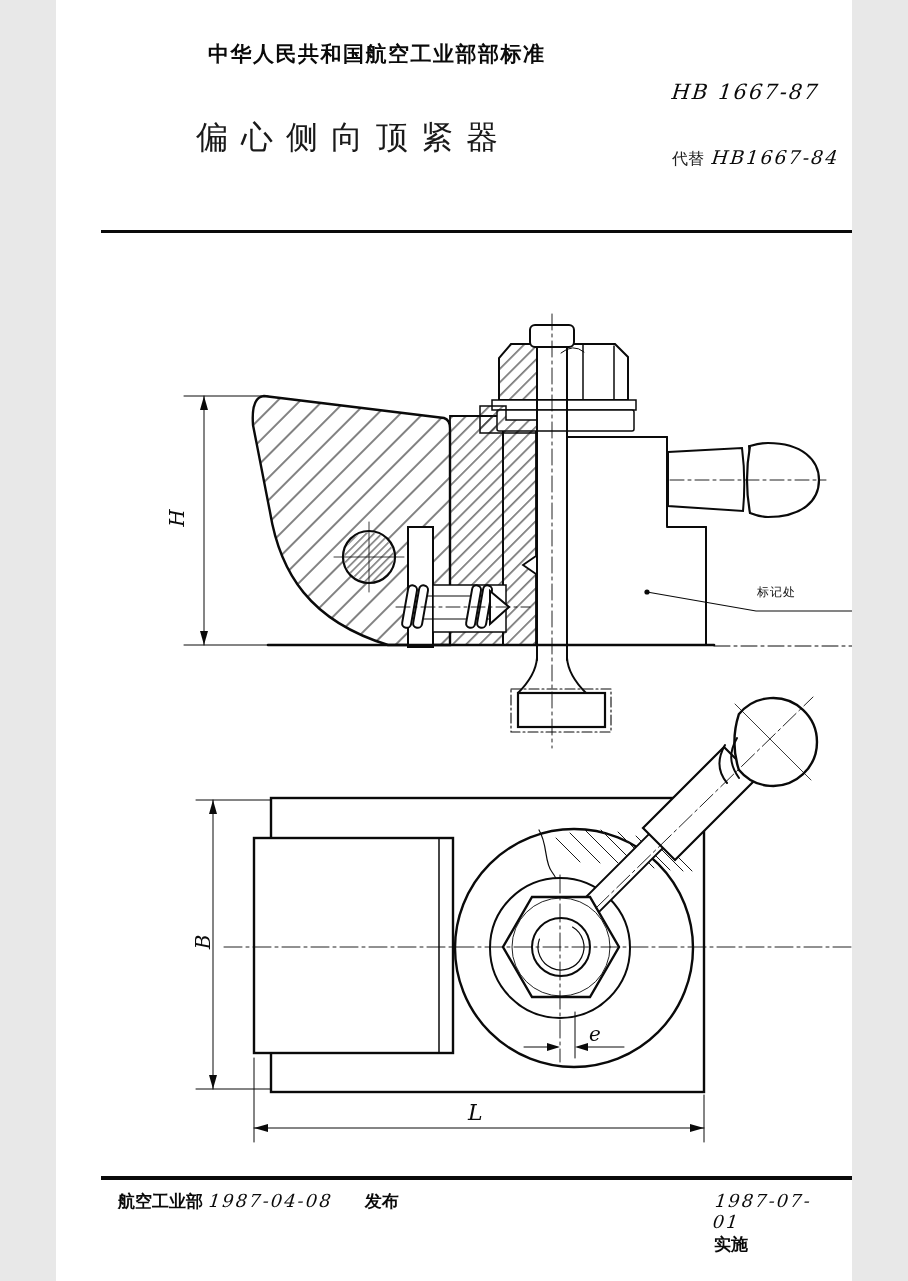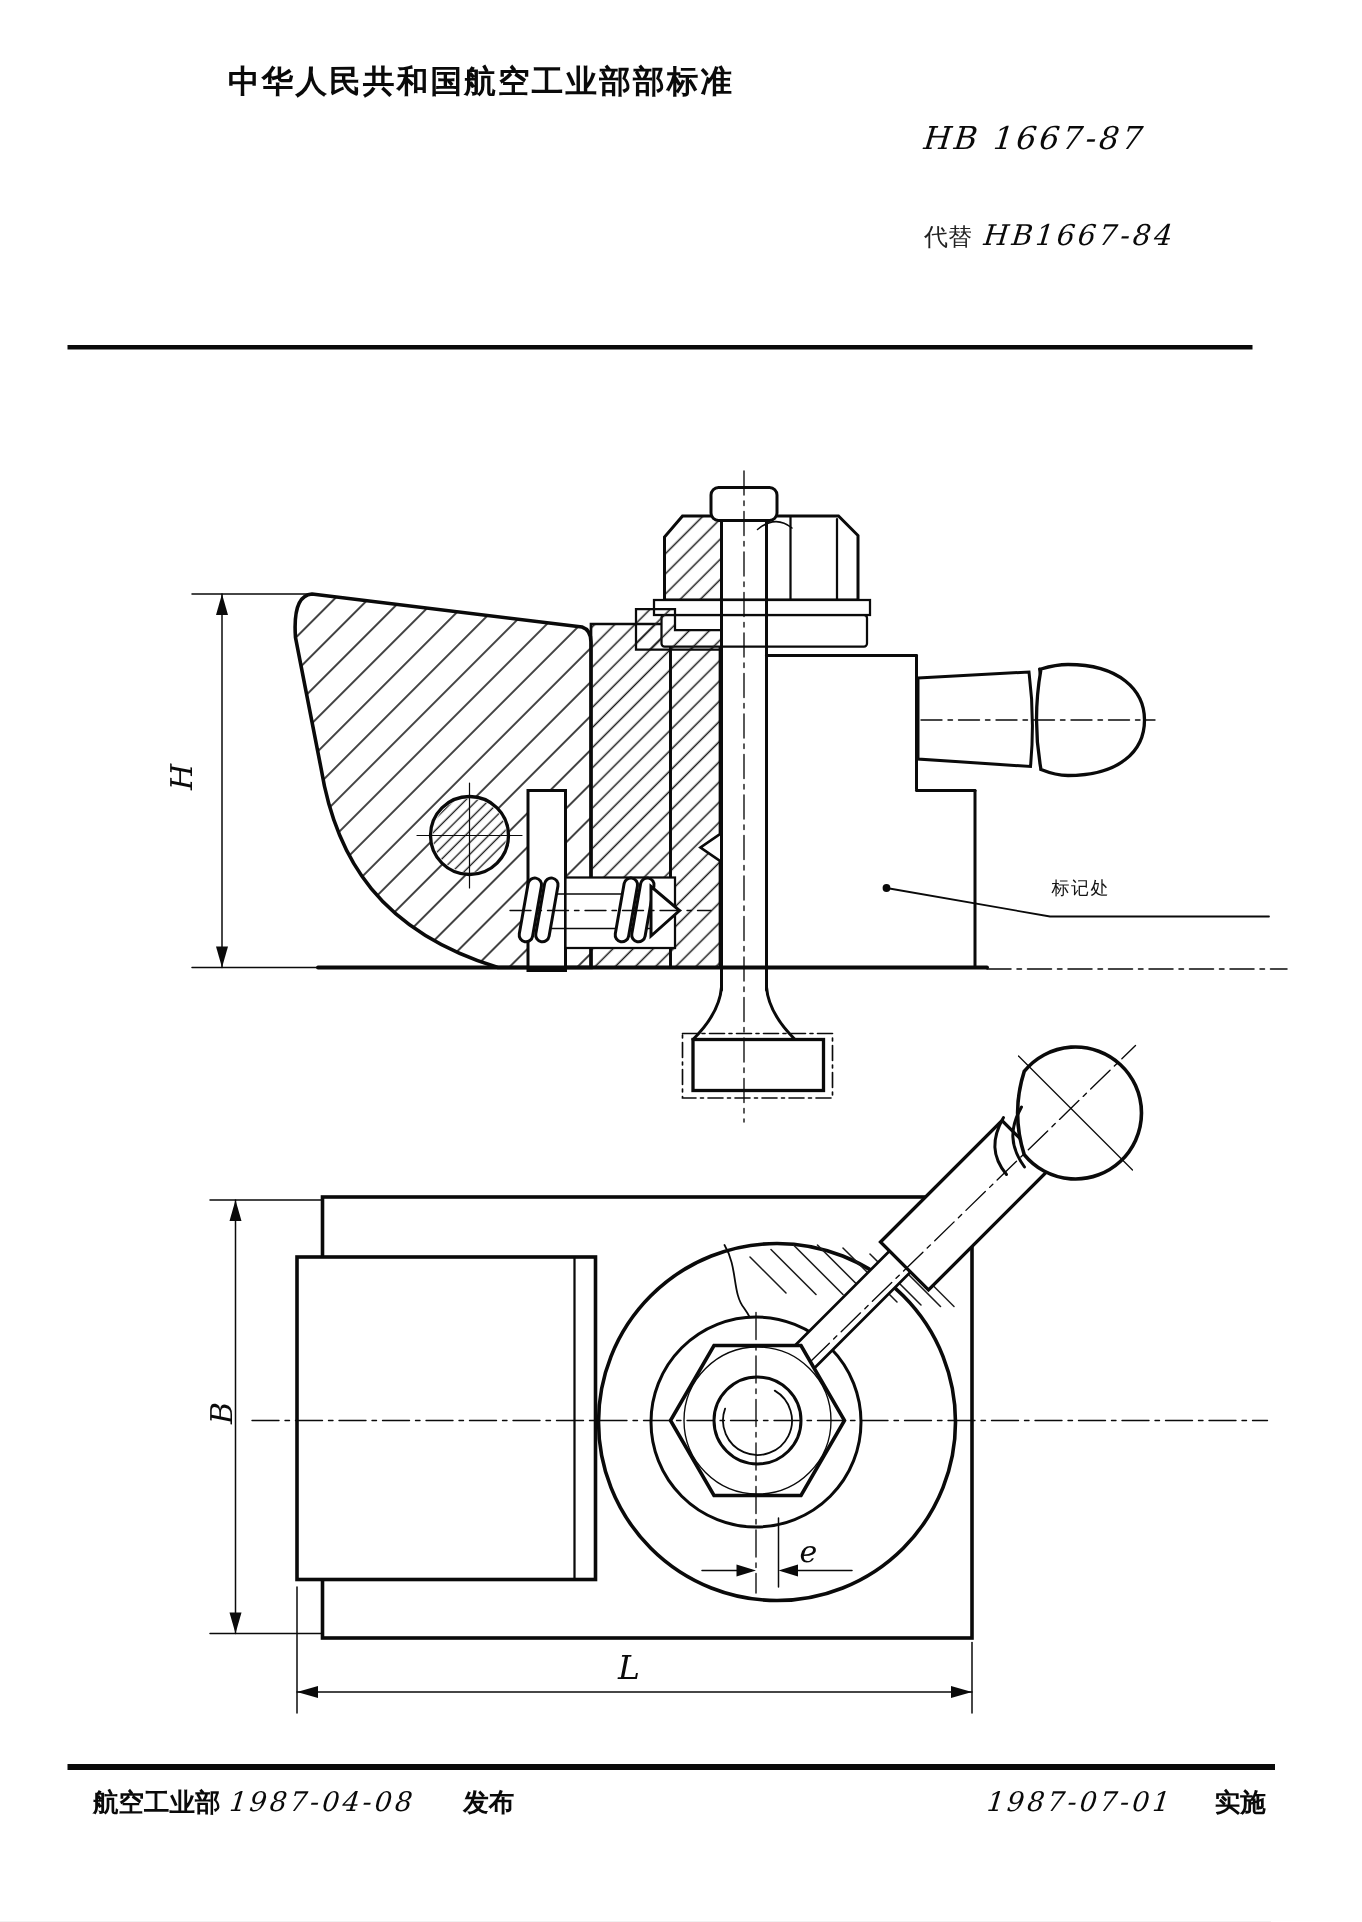--- a/index.html
+++ b/index.html
@@ -1,17 +1,17 @@
 <!DOCTYPE html>
 <html><head>
 <meta charset="utf-8">
 <style>
   html,body{margin:0;padding:0;background:#e8e8e8;}
   .page{
-    position:relative;width:908px;height:1281px;background:#ffffff;
+    position:relative;width:796px;height:1281px;background:#ffffff;
     margin:0 auto;overflow:hidden;color:#111;
     font-family:"Liberation Sans", sans-serif;
   }
   .abs{position:absolute;}
   .cjk-bold{font-weight:bold;color:#0a0a0a;}
   .hand{
     font-family:"DejaVu Serif", serif;font-style:italic;
     letter-spacing:2px;transform:skewX(-6deg);display:inline-block;color:#0a0a0a;
   }
   .header-text{left:152px;top:40px;font-size:21px;letter-spacing:1.5px;}
@@ -230,20 +230,21 @@
         <polygon points="157,800 153,814 161,814" fill="#0a0a0a"></polygon>
         <polygon points="157,1089 153,1075 161,1075" fill="#0a0a0a"></polygon>
       </g>
     </g>
   </svg>
 
   <div class="abs cjk-bold header-text">中华人民共和国航空工业部部标准</div>
 
   <div class="abs std-no"><span class="hand">HB 1667-87</span></div>
 
+  <div class="abs doc-title">偏心侧向顶紧器</div>
 
   <div class="abs replaces"><span>代替</span><span class="hand">HB1667-84</span></div>
 
   <div class="abs rule rule-top"></div>
 
   <div class="abs dim-label rot" style="left:112px;top:508px;">H</div>
   <div class="abs dim-label rot" style="left:140px;top:932px;">B</div>
   <div class="abs dim-label" style="left:412px;top:1102px;font-size:22px;">L</div>
   <div class="abs dim-label" style="left:533px;top:1024px;">e</div>
 

